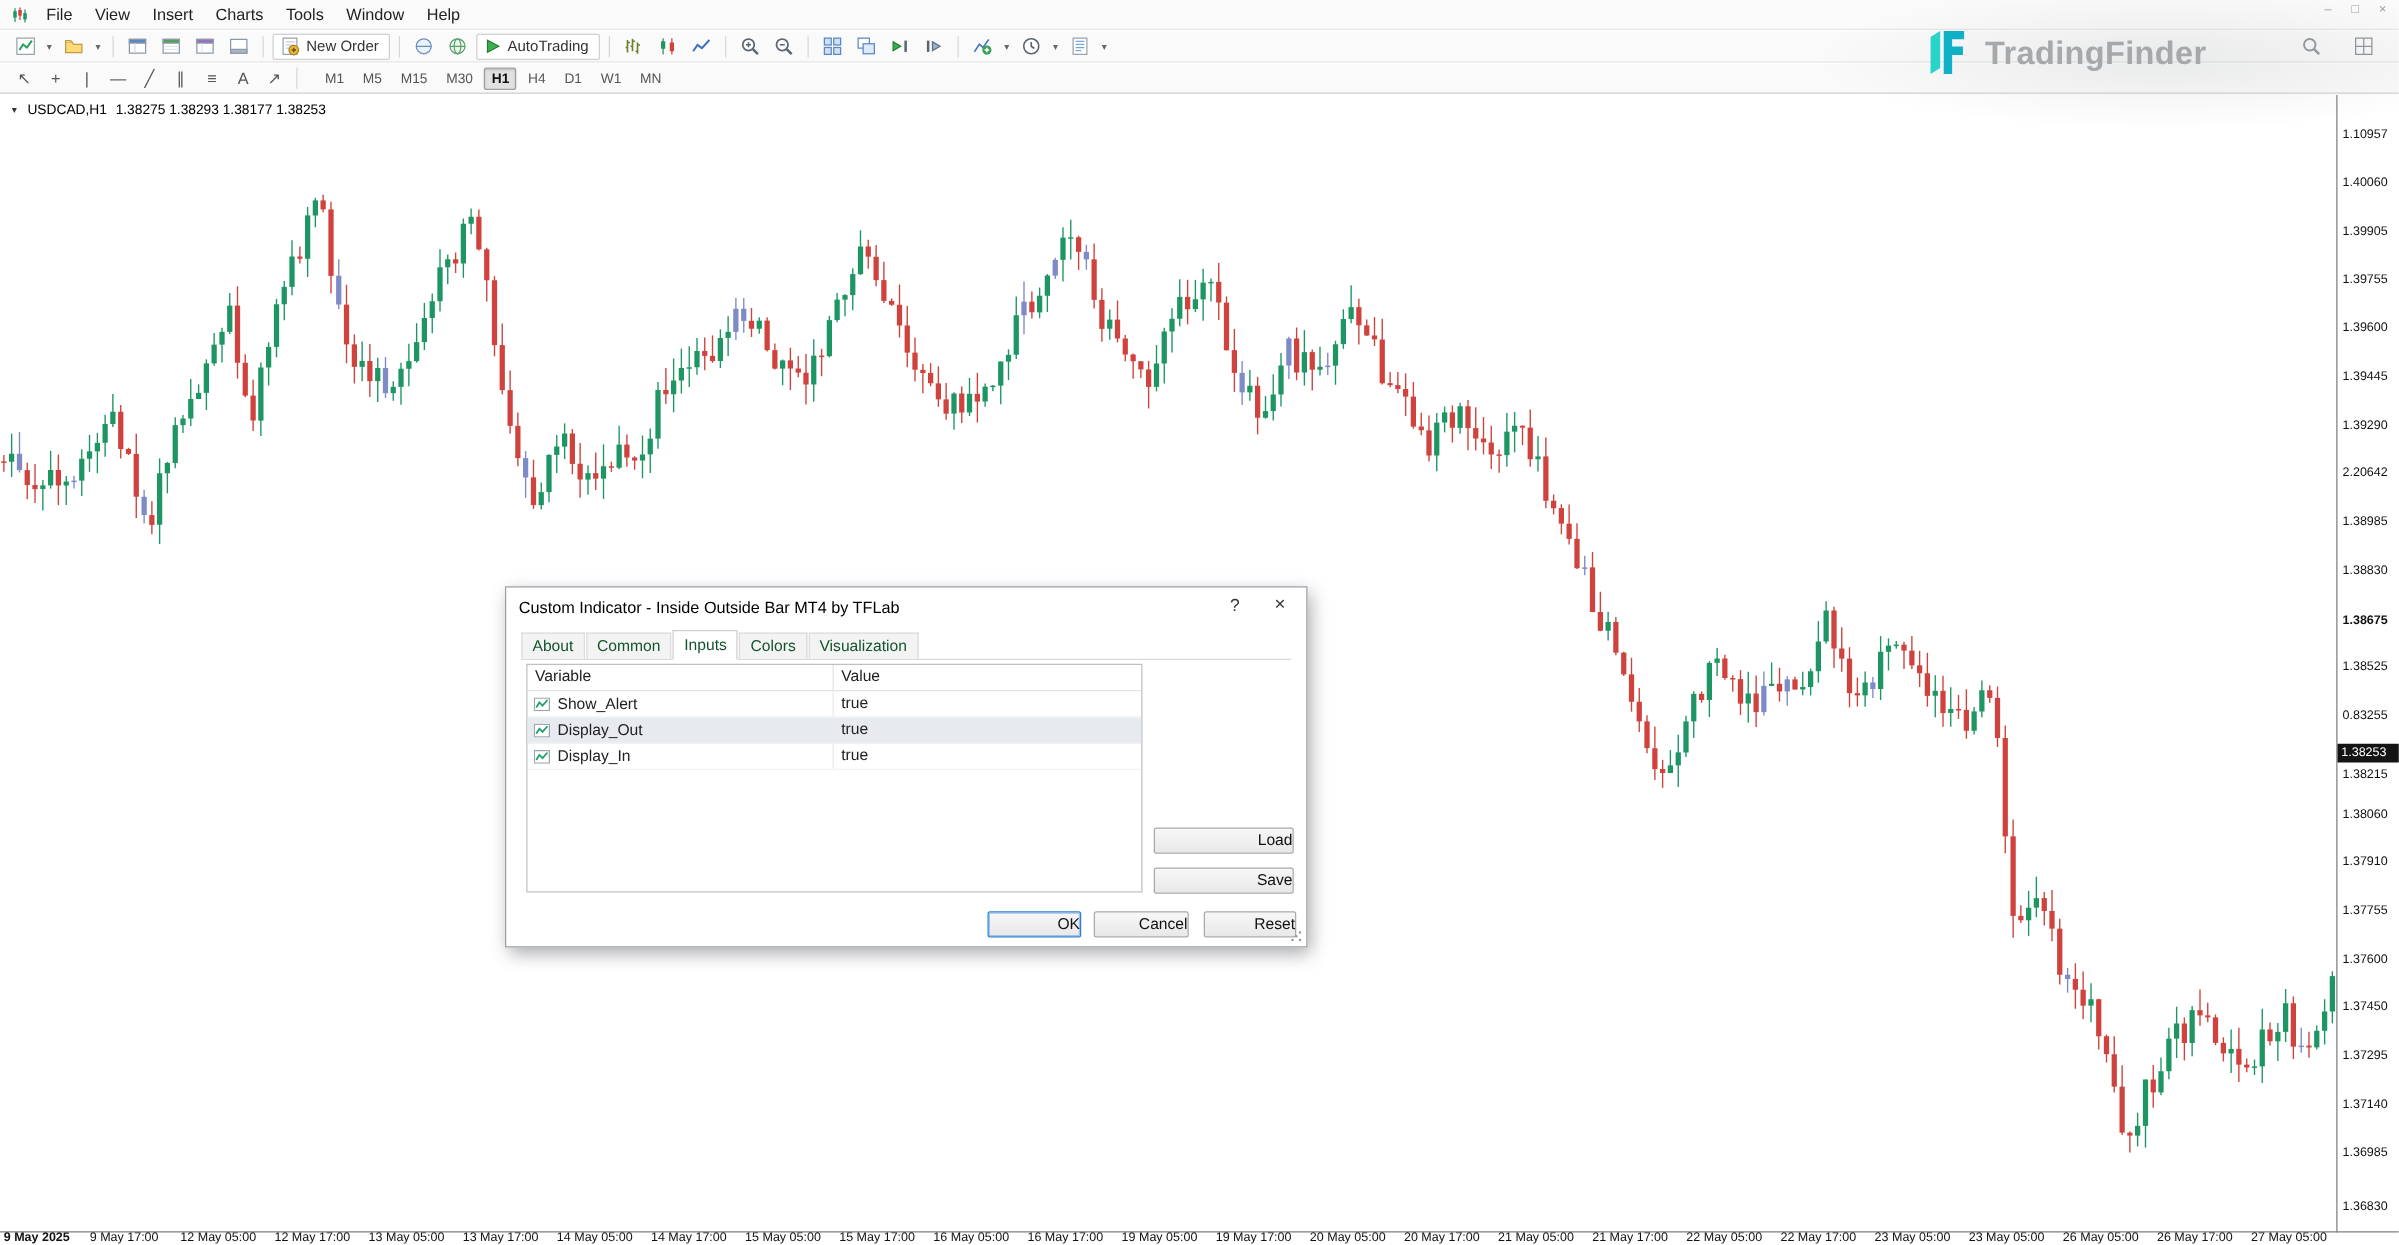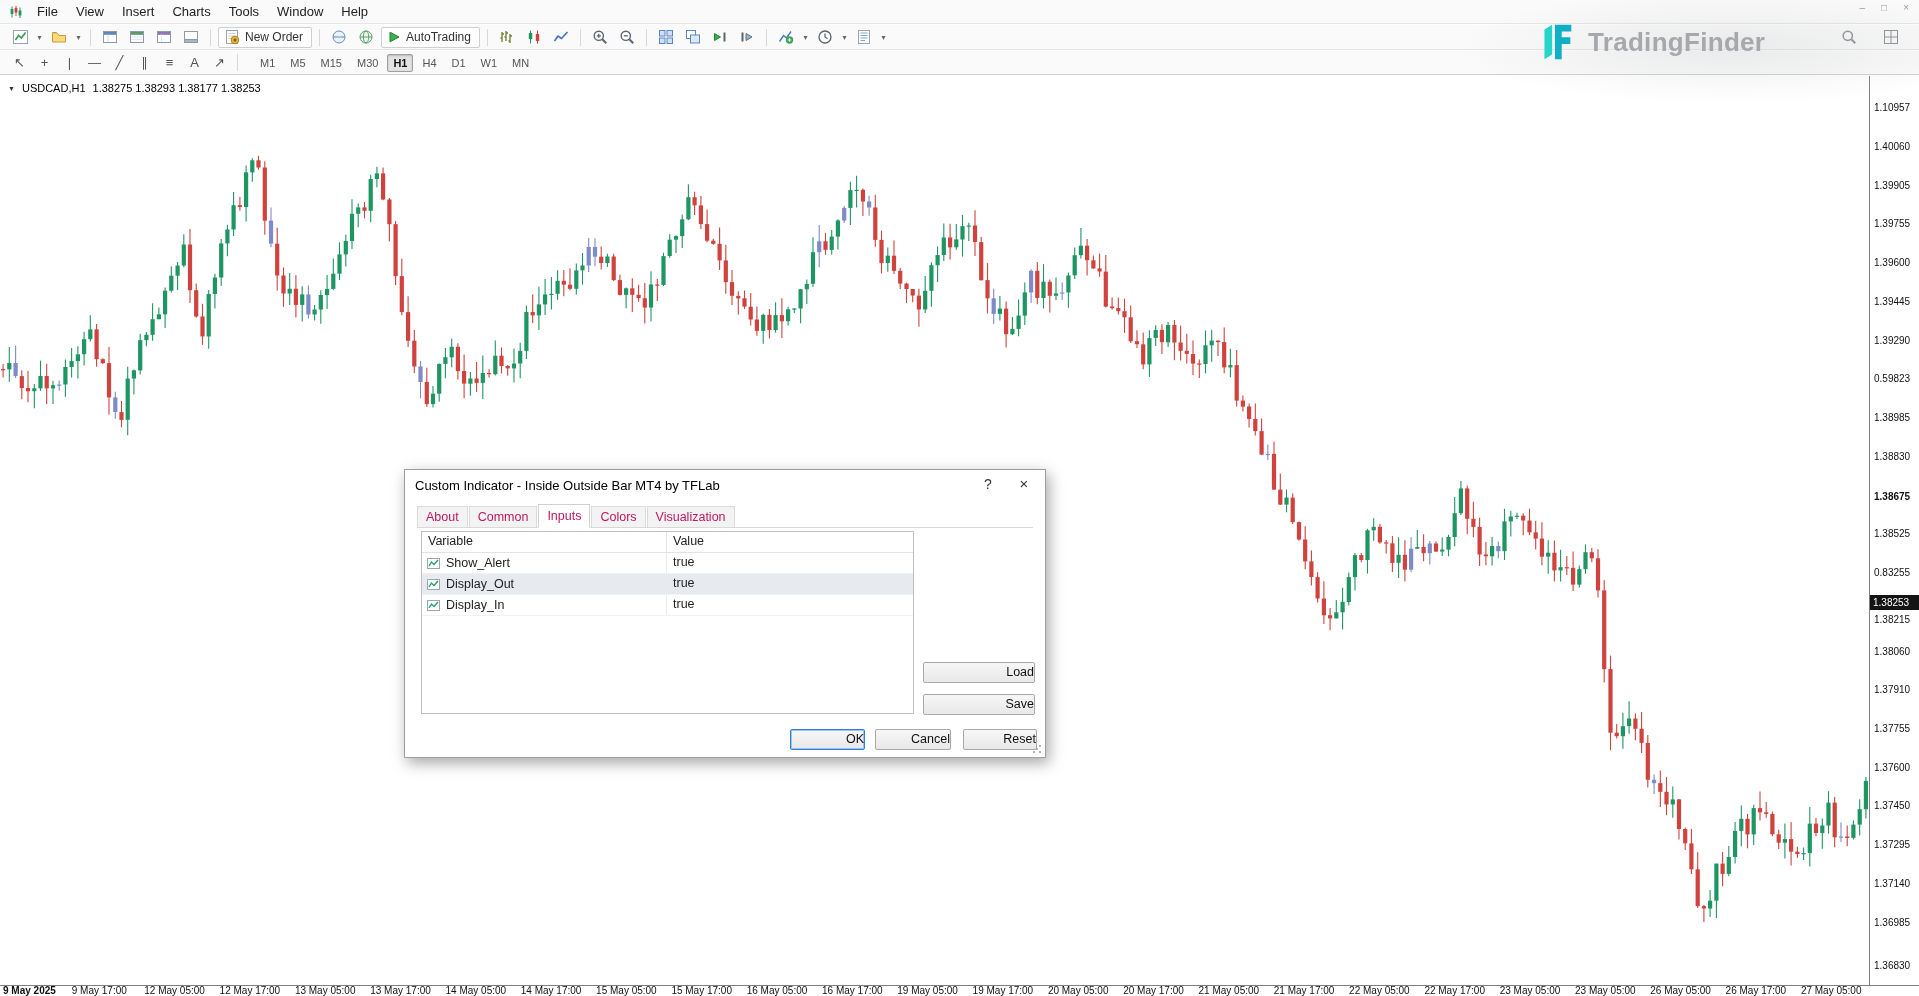--- a/index.html
+++ b/index.html
@@ -49,21 +49,21 @@
   .tlabel.bold{font-weight:700}
 
   
   #dialog{position:absolute;left:404px;top:469px;width:642px;height:289px;background:#fff;border:1px solid #9aa0a6;
           box-shadow:3px 5px 14px rgba(0,0,0,.35);z-index:10;font-size:13px;box-sizing:border-box}
   .dlg-titlebar{position:absolute;left:0;top:0;right:0;height:30px;display:flex;align-items:center;padding:0 10px}
   .dlg-title{font-size:13px;color:#000}
   .dlg-help{position:absolute;right:48px;top:6px;font-size:14px;color:#333;width:18px;text-align:center;cursor:default}
   .dlg-close{position:absolute;right:12px;top:5px;font-size:15px;color:#333;width:18px;text-align:center;cursor:default}
   #dlg-tabs{position:absolute;left:12px;top:34px;right:12px;display:flex;align-items:flex-end;border-bottom:1px solid #d9d9d9}
-  .dtab{padding:3px 8px;font-size:12.5px;color:#be185d;background:#f3f3f3;border:1px solid #dcdcdc;border-bottom:none;margin-right:1px}
+  .dtab{padding:3px 8px;font-size:12.5px;color:#14532d;background:#f3f3f3;border:1px solid #dcdcdc;border-bottom:none;margin-right:1px}
   .dtab.active{background:#fff;border:1px solid #d0d0d0;border-bottom:1px solid #fff;margin-bottom:-1px;padding:4px 8px;z-index:2}
   .dlg-table{position:absolute;left:16px;top:61px;width:493px;height:183px;border:1px solid #c0c0c0;overflow:hidden;
              font-size:12.5px;box-sizing:border-box;background:#fff}
   .tbl-head{display:grid;grid-template-columns:245px 1fr;height:20px;border-bottom:1px solid #e3e3e3}
   .tbl-head span{padding:2px 6px;border-right:1px solid #e3e3e3;box-sizing:border-box;color:#222}
   .tbl-head span:last-child{border-right:none}
   .trow{display:grid;grid-template-columns:245px 1fr;height:20px;border-bottom:1px solid #f2f2f2}
   .trow.sel{background:#e7ebf0}
   .trow .c1{display:flex;align-items:center;gap:6px;padding:0 5px;border-right:1px solid #e9e9e9;box-sizing:border-box}
   .trow .c2{padding:2px 6px;box-sizing:border-box}
@@ -926,21 +926,21 @@
   </div>
   <div id="price-axis-line"></div>
   <div id="price-labels">
       <div class="plabel" style="top: 26px;">1.10957</div>
       <div class="plabel" style="top: 65.1049px;">1.40060</div>
       <div class="plabel" style="top: 104.21px;">1.39905</div>
       <div class="plabel" style="top: 142.053px;">1.39755</div>
       <div class="plabel" style="top: 181.158px;">1.39600</div>
       <div class="plabel" style="top: 220.263px;">1.39445</div>
       <div class="plabel" style="top: 259.368px;">1.39290</div>
-      <div class="plabel" style="top: 297.212px;">0.59823</div>
+      <div class="plabel" style="top: 297.212px;">2.20642</div>
       <div class="plabel" style="top: 336.317px;">1.38985</div>
       <div class="plabel" style="top: 375.422px;">1.38830</div>
       <div class="plabel" style="top: 414.527px; font-weight: bold;">1.38675</div>
       <div class="plabel" style="top: 452.37px;">1.38525</div>
       <div class="plabel" style="top: 491.475px;">0.83255</div>
       <div class="plabel" style="top: 537.58px;">1.38215</div>
       <div class="plabel" style="top: 569.685px;">1.38060</div>
       <div class="plabel" style="top: 607.528px;">1.37910</div>
       <div class="plabel" style="top: 646.633px;">1.37755</div>
       <div class="plabel" style="top: 685.738px;">1.37600</div>

